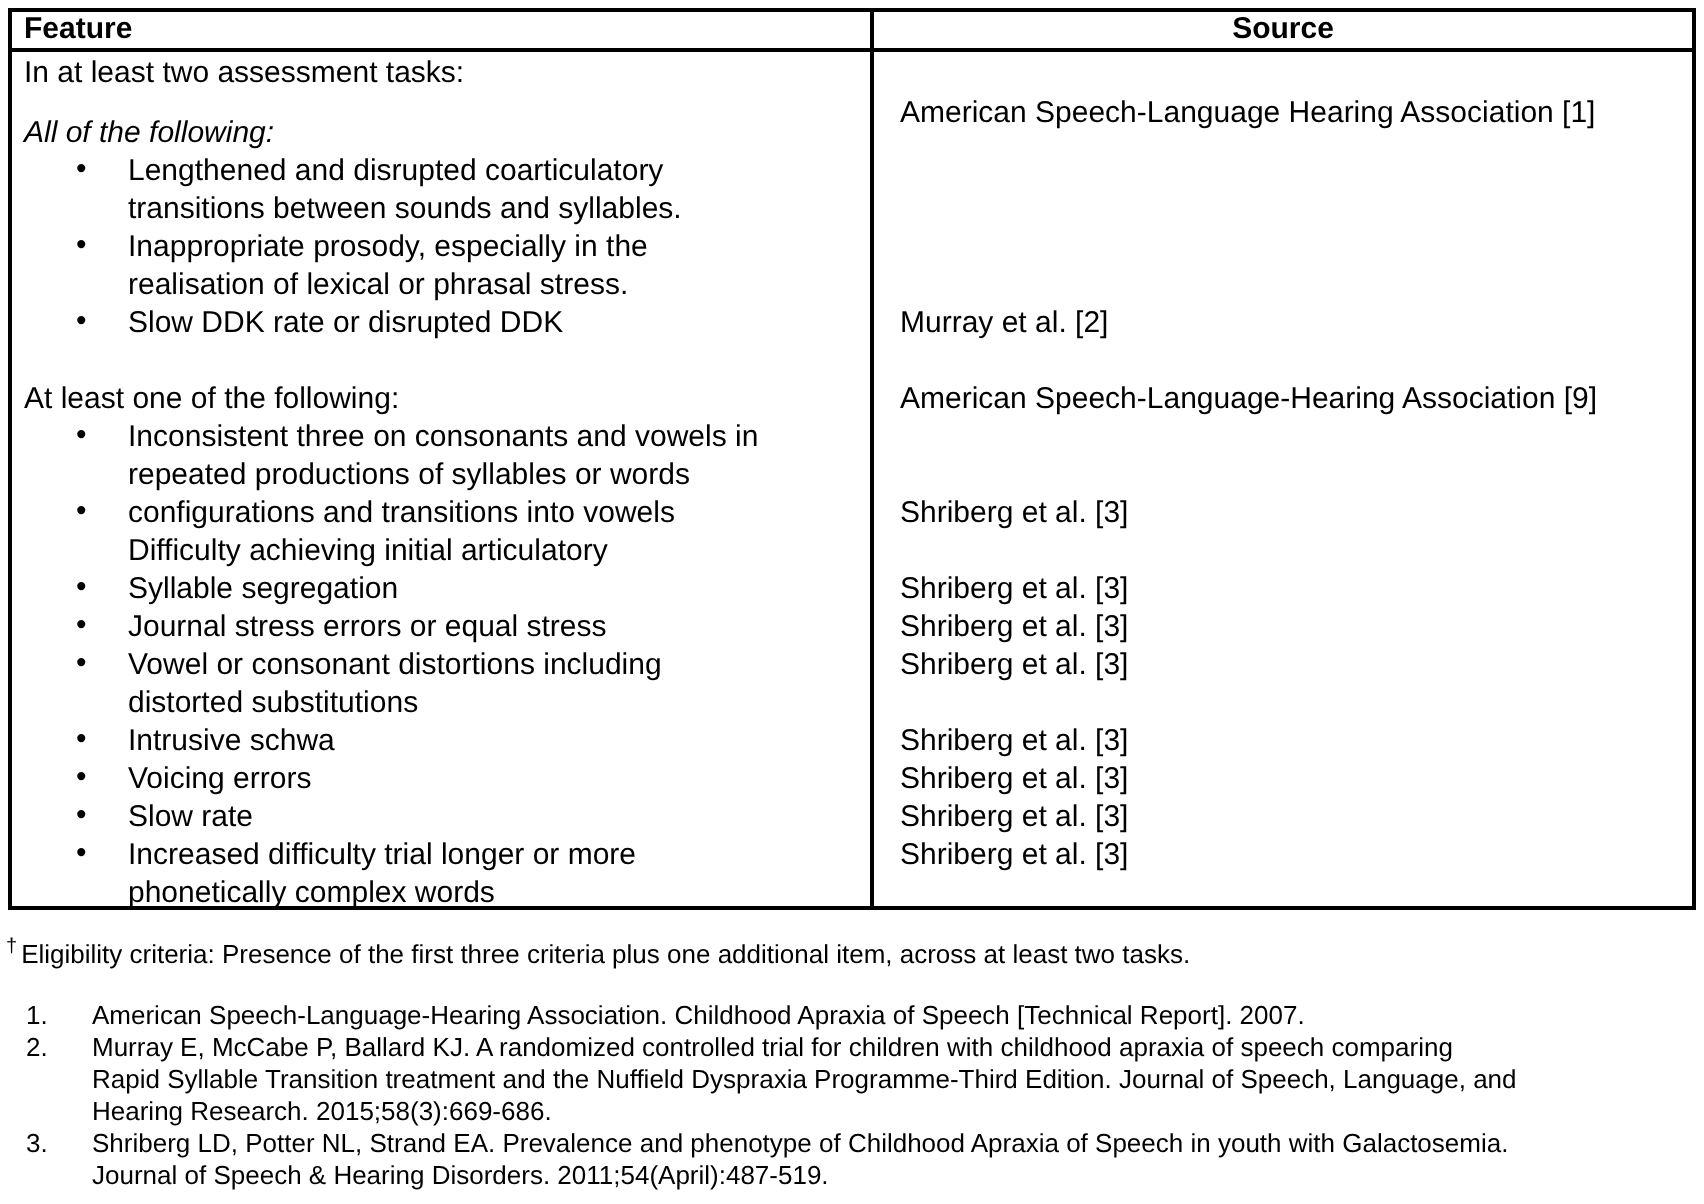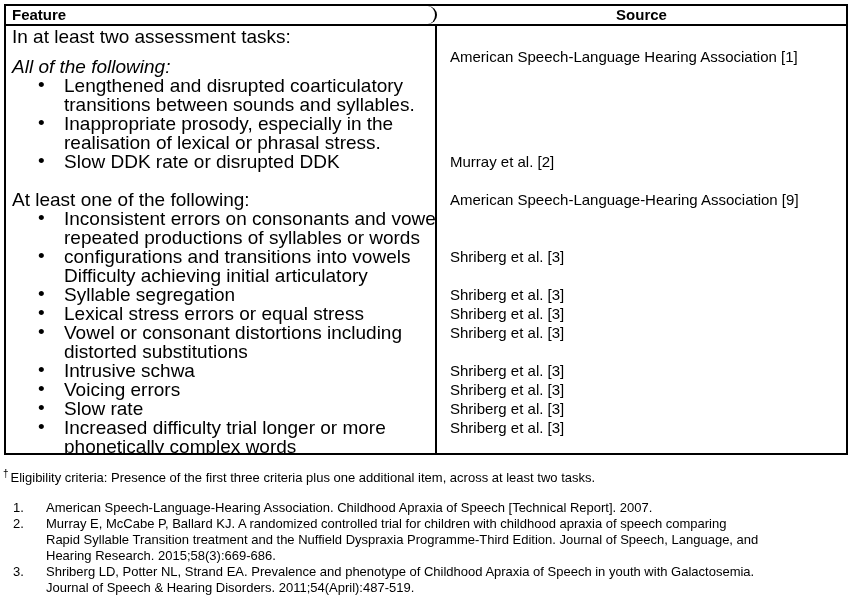--- a/index.html
+++ b/index.html
@@ -7,27 +7,27 @@
   .page {
     position:relative; width:852px; height:602px; background:#ffffff;
     font-family:"Liberation Sans", sans-serif; color:#000000; overflow:hidden;
   }
   
   .crit-table {
     position:absolute; left:4px; top:4px; width:844px; height:451px;
     border:2px solid #000000; background:#ffffff;
   }
   .thead { display:flex; height:20px; border-bottom:2px solid #000000; }
-  .th { font-size:15px; font-weight:bold; line-height:17px;border-radius:9px; }
+  .th { font-size:15px; font-weight:bold; line-height:17px; }
   .th-feature { width:431px; border-right:2px solid #000000; padding-left:6px; }
   .th-source { flex:1; text-align:center; }
   .tbody { position:relative; display:flex; height:427px; overflow:hidden; }
   .feat-cell {
     width:431px; border-right:2px solid #000000; padding-top:1px;
-    font-size:19px; line-height:19px; overflow:hidden;
+    font-size:15px; line-height:19px; overflow:hidden;
   }
   .feat.p { padding-left:6px; white-space:nowrap; }
   .feat.b { position:relative; padding-left:58px; }
   .feat .dot { position:absolute; left:32px; top:-1px; }
   .feat .bl { display:block; white-space:nowrap; }
   .g11 { margin-top:11px;font-style:italic; }
   .g19 { margin-top:19px; }
   .src-cell { position:relative; flex:1; font-size:15px; line-height:19px; }
   .src { position:absolute; left:13px; white-space:nowrap; }
   .src:nth-of-type(1)  { top:21px; }
@@ -82,35 +82,35 @@
         </div>
         <div class="feat b">
           <span class="dot">•</span>
           <span class="bl">Slow DDK rate or disrupted DDK</span>
         </div>
 
         <div class="feat p g19"><span>At least one of the following:</span></div>
 
         <div class="feat b">
           <span class="dot">•</span>
-          <span class="bl">Inconsistent errors on consonants and vowels in</span>
+          <span class="bl">Inconsistent three on consonants and vowels in</span>
           <span class="bl">repeated productions of syllables or words</span>
         </div>
         <div class="feat b">
           <span class="dot">•</span>
           <span class="bl">configurations and transitions into vowels</span>
           <span class="bl">Difficulty achieving initial articulatory</span>
         </div>
         <div class="feat b">
           <span class="dot">•</span>
           <span class="bl">Syllable segregation</span>
         </div>
         <div class="feat b">
           <span class="dot">•</span>
-          <span class="bl">Lexical stress errors or equal stress</span>
+          <span class="bl">Journal stress errors or equal stress</span>
         </div>
         <div class="feat b">
           <span class="dot">•</span>
           <span class="bl">Vowel or consonant distortions including</span>
           <span class="bl">distorted substitutions</span>
         </div>
         <div class="feat b">
           <span class="dot">•</span>
           <span class="bl">Intrusive schwa</span>
         </div>

